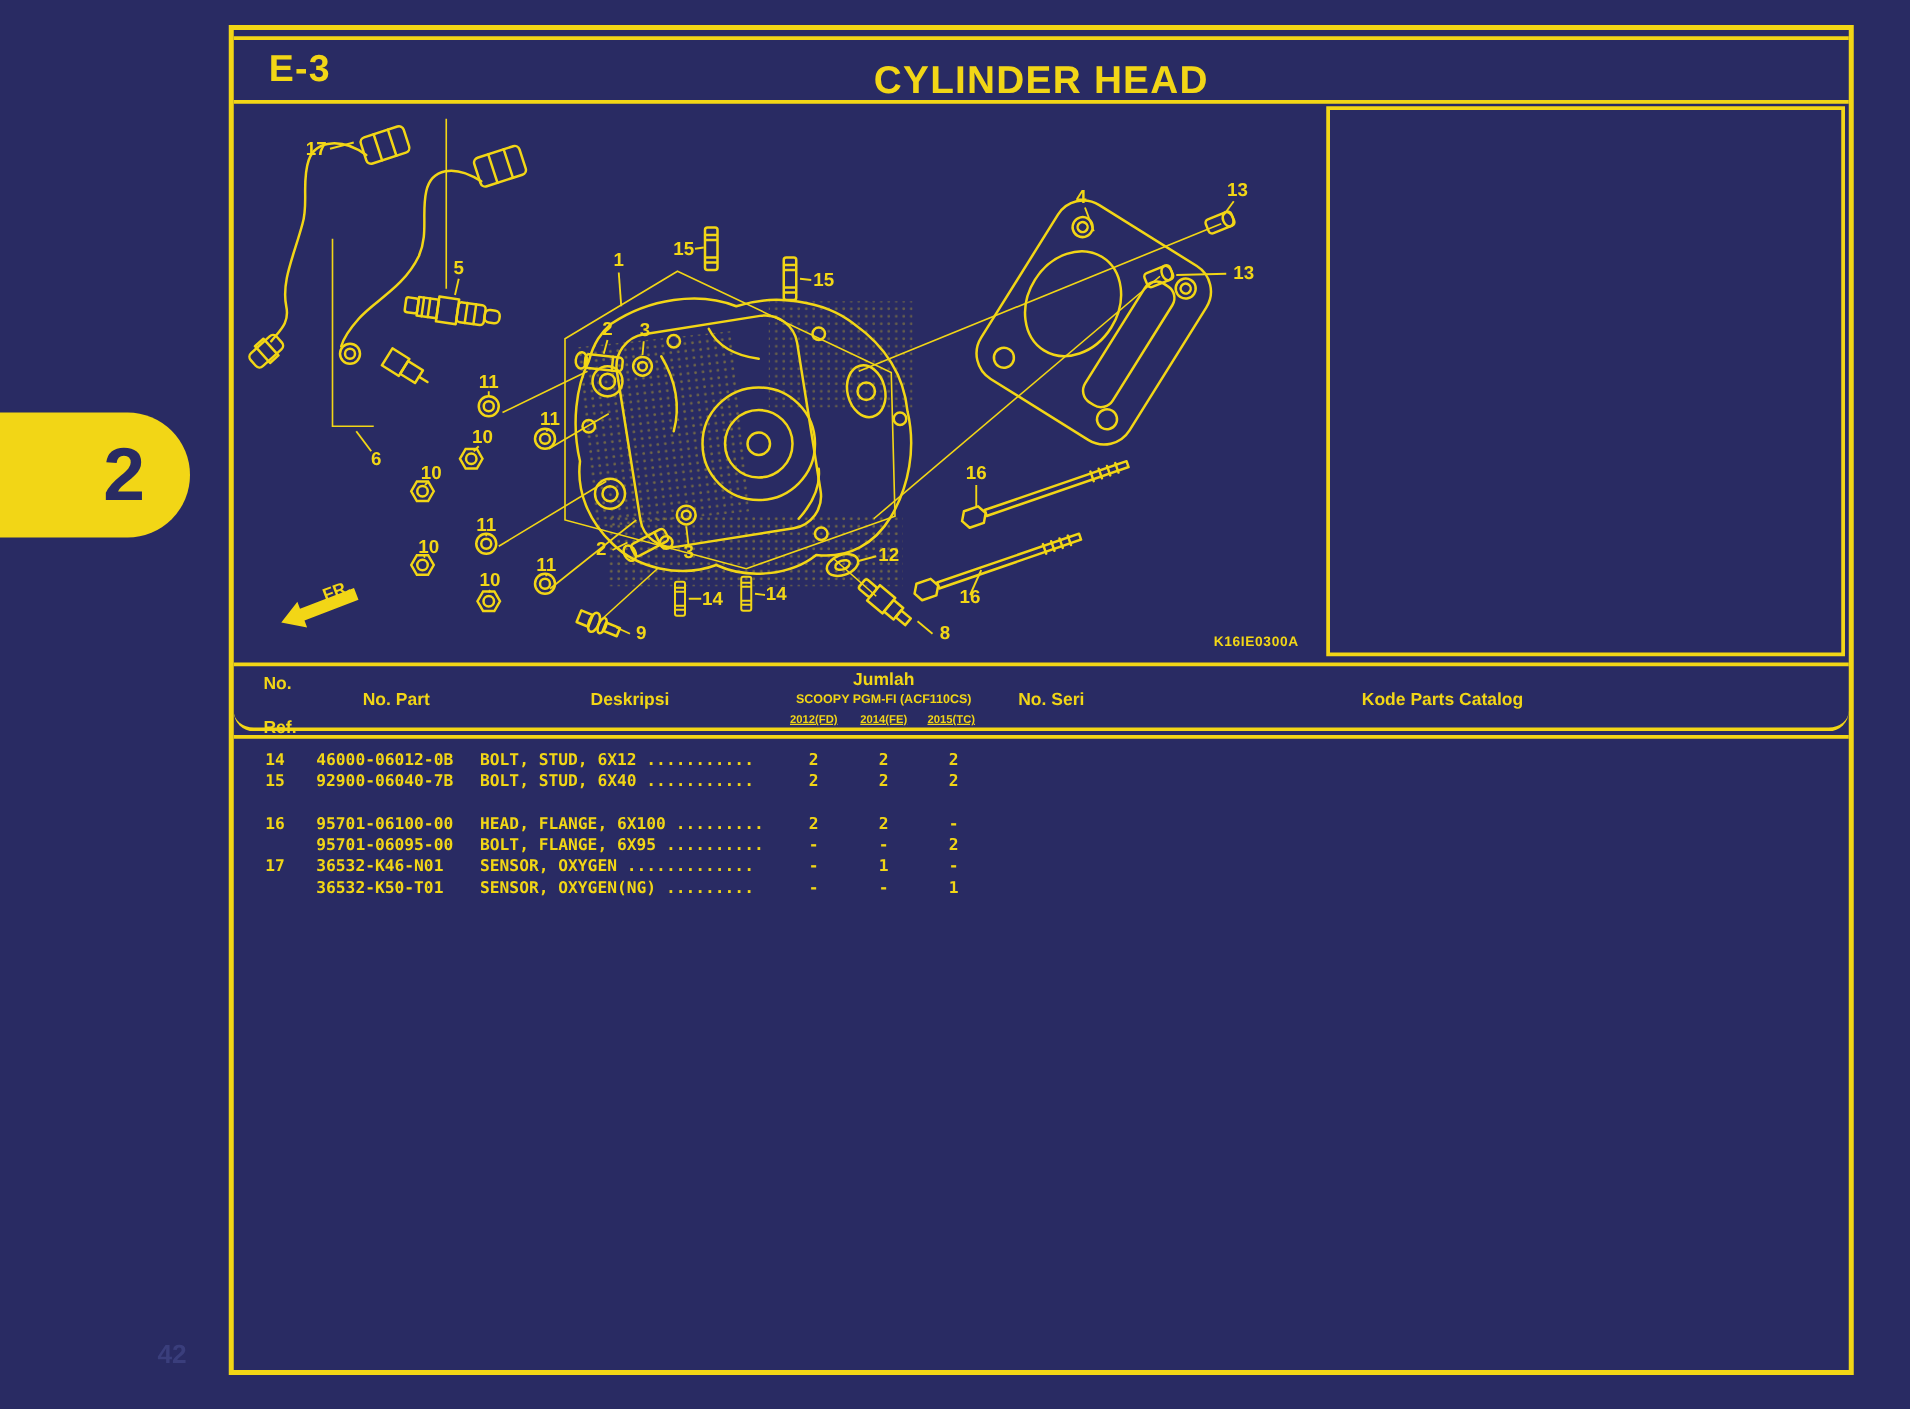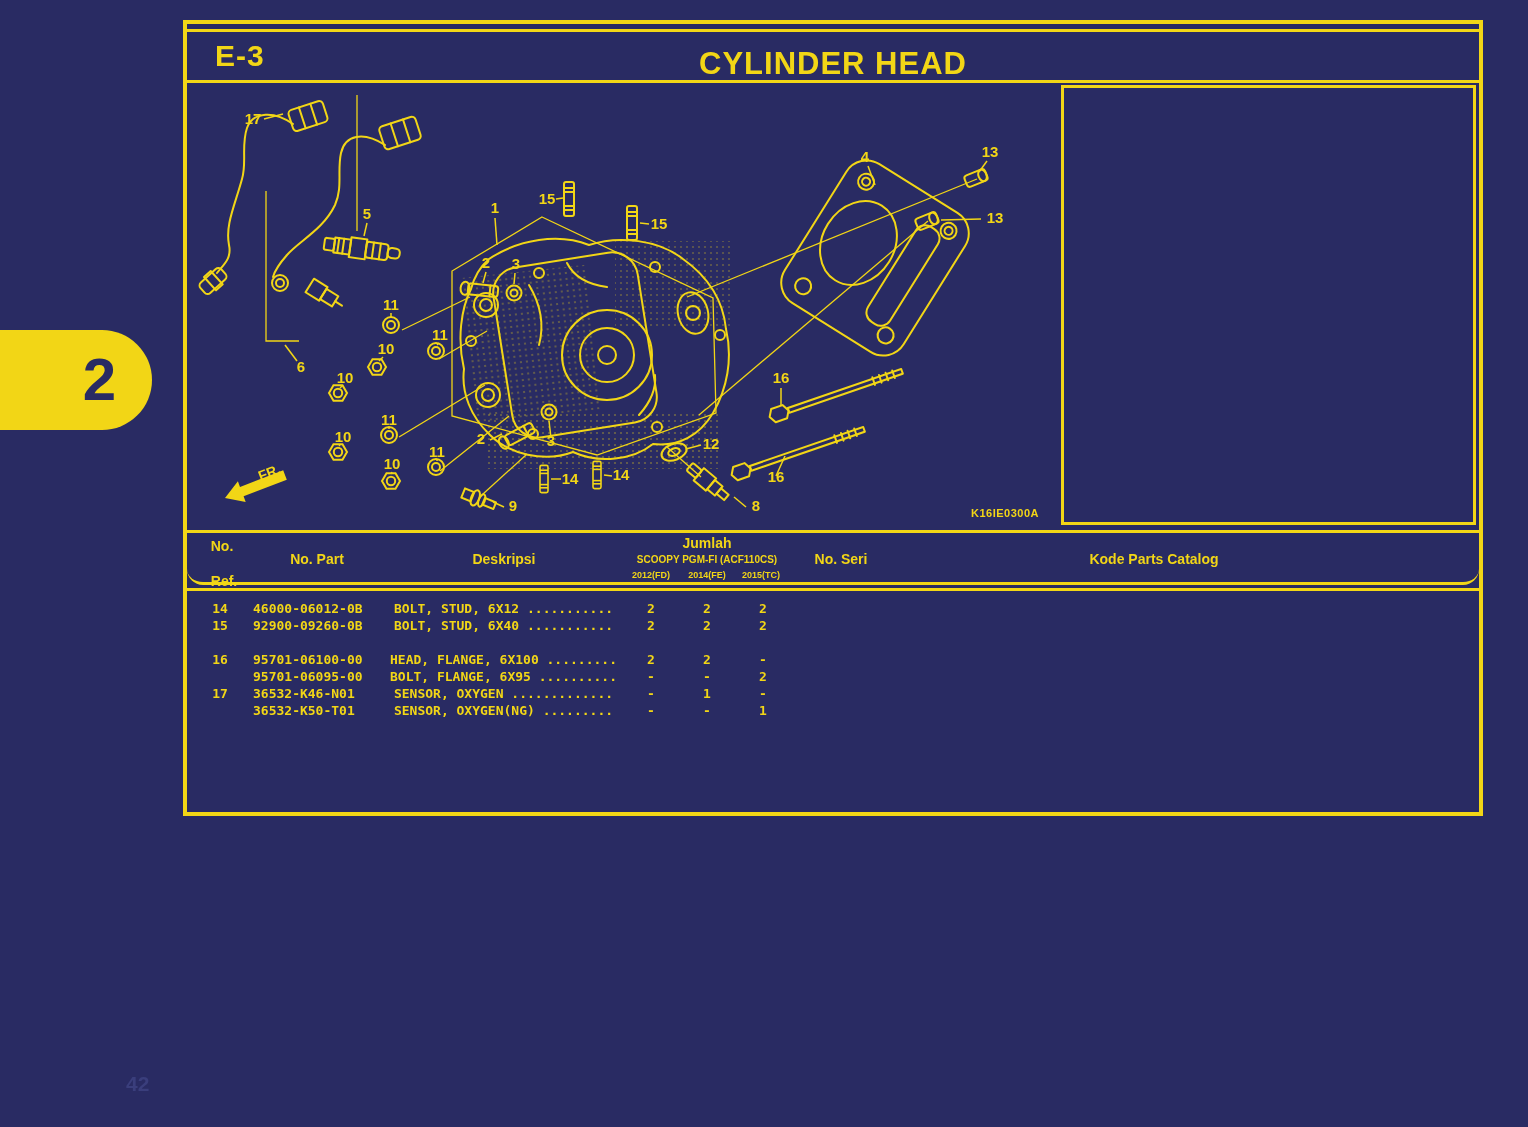--- a/index.html
+++ b/index.html
@@ -22,50 +22,50 @@
     padding-right:36px;
   }
   .tab span{font-size:60px;font-weight:bold;color:var(--bg);line-height:1;}
   
   .pagenum{
     position:absolute;left:126px;top:1072px;
     color:var(--faint);font-size:21px;font-weight:bold;
   }
   
   .frame{
-    position:absolute;left:183px;top:20px;width:1300px;height:796px;
+    position:absolute;left:183px;top:20px;width:1300px;height:1080px;
     border:4px solid var(--y);
   }
   .hdr{
     margin-top:5px;height:54px;position:relative;
     border-top:3px solid var(--y);border-bottom:3px solid var(--y);
     display:flex;align-items:center;color:var(--y);
   }
   .hdr .code{position:absolute;left:28px;font-size:30px;font-weight:bold;letter-spacing:1px;}
   .hdr .title{width:100%;text-align:center;font-size:31px;font-weight:bold;letter-spacing:1px;margin-top:16px;}
   .content{position:relative;height:450px;border-bottom:3px solid var(--y);}
   svg.diag{position:absolute;left:0;top:0;}
   .rpanel{
     position:absolute;left:874px;top:2px;right:3px;bottom:5px;
     border:3px solid var(--y);
   }
   
   .thead{position:relative;height:52px;border-bottom:3px solid var(--y);color:var(--y);border-radius:16px;}
   .th{position:absolute;transform:translateX(-50%);font-weight:bold;font-size:14px;white-space:nowrap;}
   .th.model{font-size:10px;}
-  .th.yr{font-size:9px;}
+  .th.yr{font-size:9px;text-decoration:underline;}
   .dline{height:3px;background:var(--y);margin-top:3px;}
   
   .tbody{padding-top:9px;color:var(--y);
     font-family:"DejaVu Sans Mono",monospace;font-weight:bold;font-size:13px;}
   .trow{display:grid;grid-template-columns:66px 131px 239px 56px 56px 56px 1fr;height:17px;line-height:17px;}
   .trow.spacer{height:17px;}
   .c-ref{text-align:center;}
   .c-part{text-align:left;}
-  .c-desc{text-align:center;white-space:nowrap;}
+  .c-desc{text-align:left;white-space:nowrap;}
   .c-qty{text-align:center;}
   
   .diag .s2{stroke:var(--y);stroke-width:2;fill:none;stroke-linejoin:round;stroke-linecap:round;}
   .diag .s1{stroke:var(--y);stroke-width:1.3;fill:none;}
   .diag use{stroke:var(--y);stroke-width:2;fill:none;}
   .diag .fy{fill:var(--y);stroke:none;}
   .diag text{fill:var(--y);}
   .callout{font-family:"Liberation Sans",sans-serif;font-size:15px;font-weight:bold;text-anchor:middle;}
   .leader{stroke:var(--y);stroke-width:1.5;}
   .fr-label{font-family:"Liberation Sans",sans-serif;font-size:14px;font-weight:bold;text-anchor:middle;}
@@ -376,21 +376,21 @@
       <div class="trow">
         <div class="c-ref">14</div>
         <div class="c-part">46000-06012-0B</div>
         <div class="c-desc">BOLT, STUD, 6X12 ...........</div>
         <div class="c-qty">2</div>
         <div class="c-qty">2</div>
         <div class="c-qty">2</div>
       </div>
       <div class="trow">
         <div class="c-ref">15</div>
-        <div class="c-part">92900-09260-0B</div>
+        <div class="c-part">92900-06040-7B</div>
         <div class="c-desc">BOLT, STUD, 6X40 ...........</div>
         <div class="c-qty">2</div>
         <div class="c-qty">2</div>
         <div class="c-qty">2</div>
       </div>
       <div class="trow spacer"></div>
       <div class="trow">
         <div class="c-ref">16</div>
         <div class="c-part">95701-06100-00</div>
         <div class="c-desc">HEAD, FLANGE, 6X100 .........</div>

